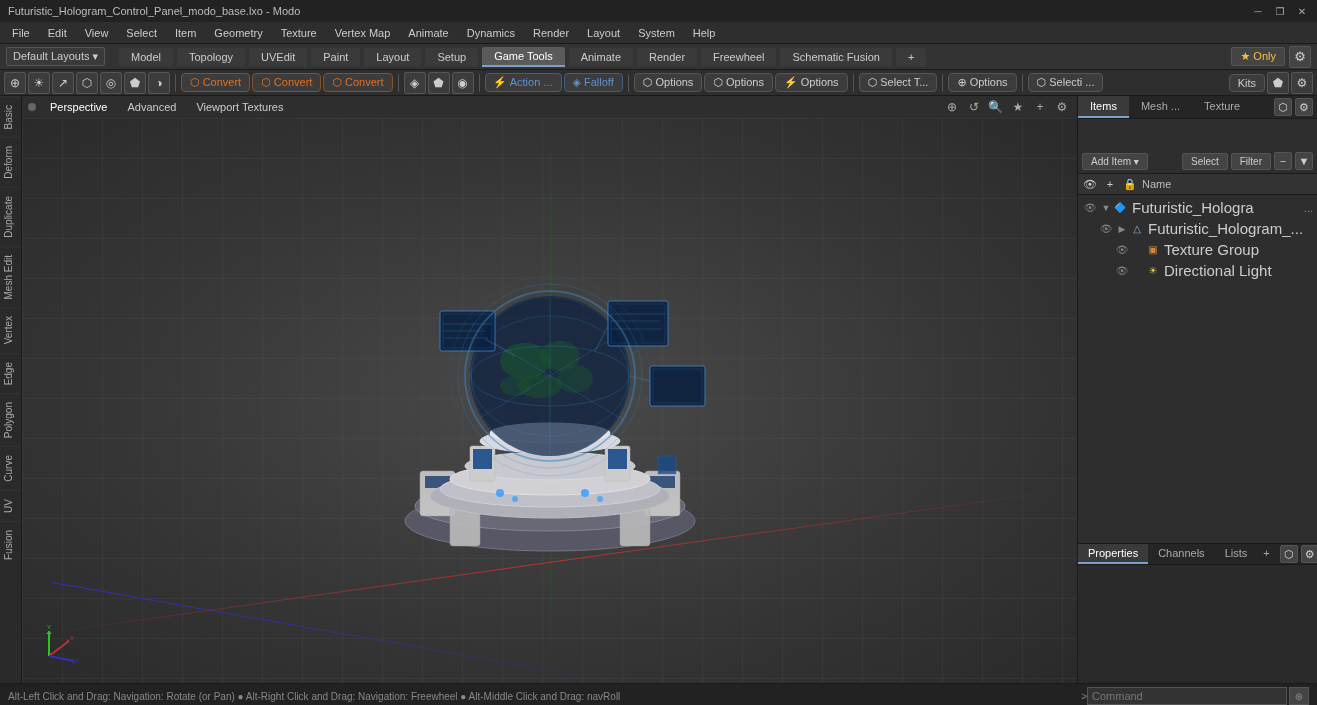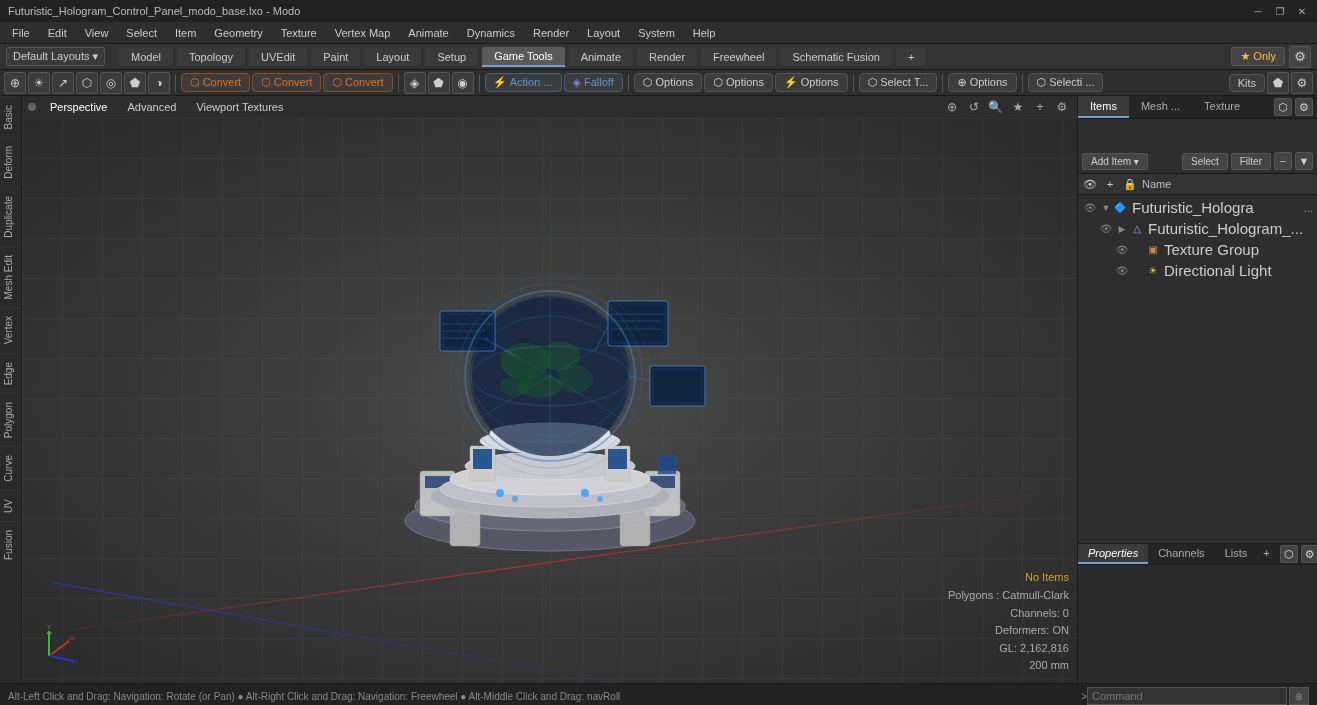--- a/index.html
+++ b/index.html
@@ -375,21 +375,21 @@
       display: flex;
       background: #252525;
       border-bottom: 1px solid #1a1a1a;
     }
     .prop-tab {
       padding: 3px 10px;
       color: #aaa;
       cursor: pointer;
       font-size: 11px;
     }
-    .prop-tab.active { background: #3a3a3a; color: #fff; border-bottom: 2px solid #7a9fcf; font-style: italic; }
+    .prop-tab.active { background: #3a3a3a; color: #fff; border-bottom: 2px solid #7a9fcf; }
     .prop-add { margin-left: auto; padding: 3px 6px; color: #aaa; cursor: pointer; }
 
     
     #statusbar {
       height: 22px;
       background: #222;
       display: flex;
       align-items: center;
       padding: 12px 8px;
       color: #888;
@@ -624,28 +624,20 @@
           <line x1="15" y1="35" x2="40" y2="40" stroke="#3030c0" stroke-width="2"></line>
           <polygon points="35,20 32,22 34,18" fill="#c03030"></polygon>
           <polygon points="15,10 12,13 18,13" fill="#30c030"></polygon>
           <polygon points="40,40 37,37 39,43" fill="#3030c0"></polygon>
           <text x="36" y="19" fill="#c03030" font-size="6">X</text>
           <text x="13" y="8" fill="#30c030" font-size="6">Y</text>
           <text x="41" y="42" fill="#3030c0" font-size="6">Z</text>
         </svg>
       </div>
 
-      <div class="viewport-info">
-        <div class="highlight">No Items</div>
-        <div>Polygons : Catmull-Clark</div>
-        <div>Channels: 0</div>
-        <div>Deformers: ON</div>
-        <div>GL: 2,162,816</div>
-        <div>200 mm</div>
-      </div>
     </div>
   </div>
 
   <div id="right-panel">
 
     <div id="panel-tabs">
       <div class="panel-tab active">Items</div>
       <div class="panel-tab">Mesh ...</div>
       <div class="panel-tab">Texture</div>
       <div style="flex:1;"></div>

